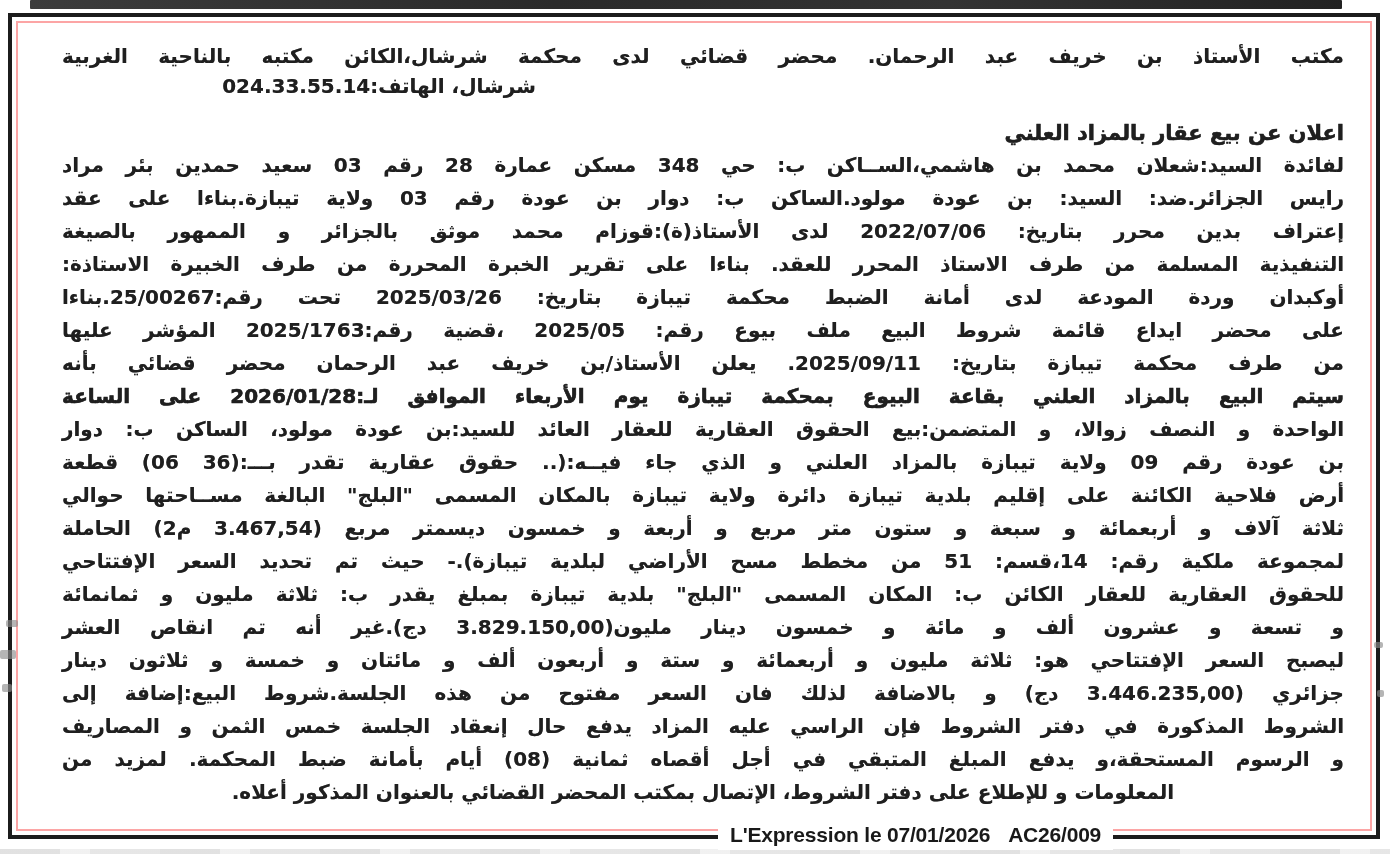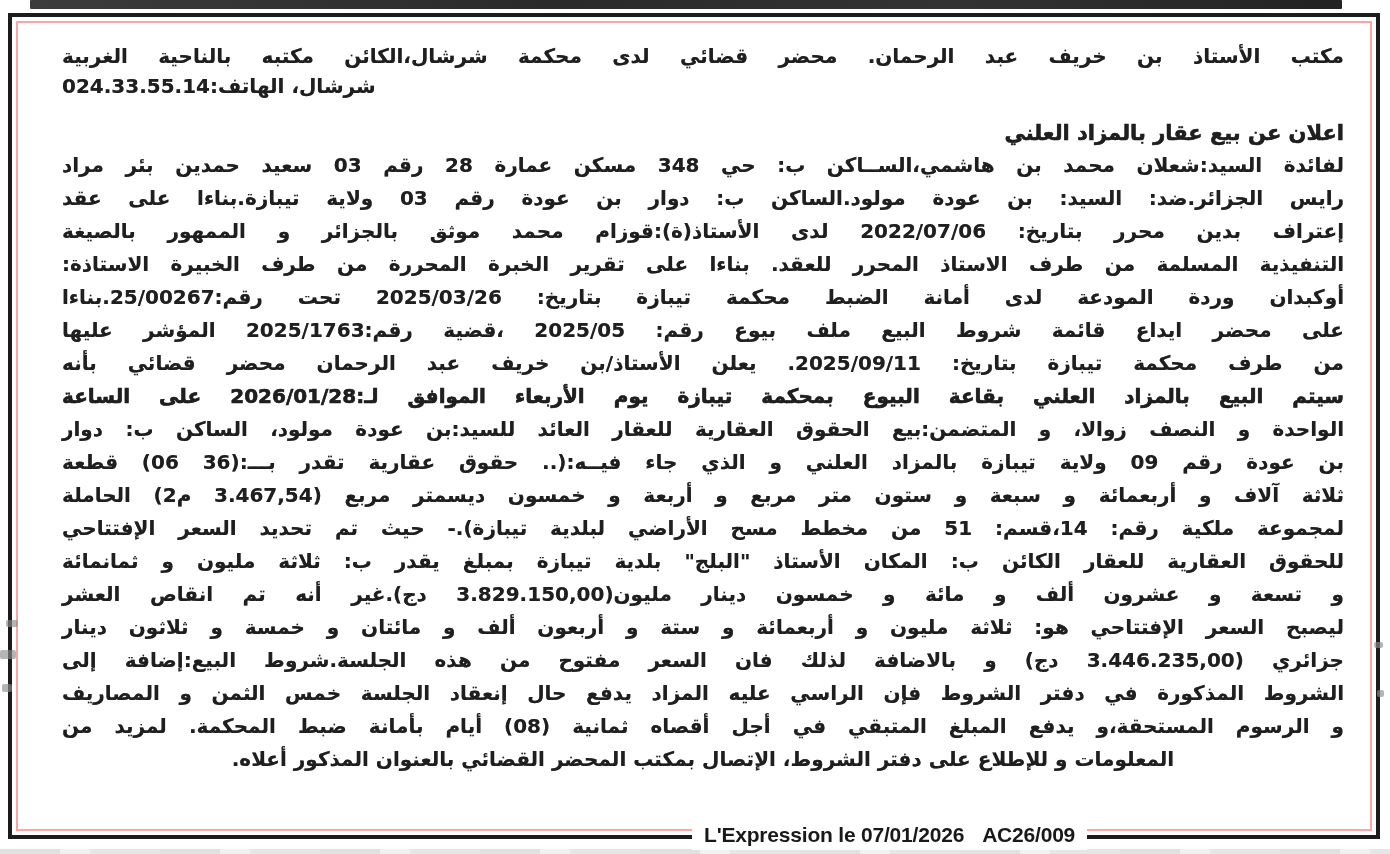--- a/index.html
+++ b/index.html
@@ -36,29 +36,29 @@
     position:absolute;left:0;top:0;right:0;bottom:0;
     box-sizing:border-box;
     padding:18px 26px 0 44px;
     direction:rtl;
     color:#1f1f1f;
     font-weight:700;
     font-size:20px;
     text-shadow:0 0 .45px rgba(20,20,20,.55);
   }
   .hline{line-height:30px;text-align:justify;text-align-last:justify;}
-  .hline2{line-height:30px;text-align:left;padding-left:0;padding-right:648px;white-space:nowrap;}
+  .hline2{line-height:30px;text-align:center;padding-left:0;padding-right:648px;white-space:nowrap;}
   .title{margin-top:16px;line-height:32px;font-size:21px;text-align:right;
          -webkit-text-stroke:.5px #1f1f1f;}
   .bline{line-height:33px;text-align:justify;text-align-last:justify;}
   .bline.strong{-webkit-text-stroke:.55px #1c1c1c;}
   .bline.center{text-align-last:center;}
   
   .footer{
-    position:absolute;left:692px;top:820px;height:30px;
+    position:absolute;left:718px;top:820px;height:30px;
     background:#ffffff;
     padding:0 12px;
     display:flex;align-items:center;gap:18px;
     direction:ltr;
     font-family:"Liberation Sans",sans-serif;
     font-weight:bold;font-size:21px;color:#191919;
     letter-spacing:-.2px;white-space:nowrap;
     z-index:5;
     justify-content:center;
   }
@@ -89,23 +89,24 @@
         <div class="bline">لفائدة السيد:شعلان محمد بن هاشمي،الســاكن ب: حي 348 مسكن عمارة 28 رقم 03 سعيد حمدين بئر مراد</div>
         <div class="bline">رايس الجزائر.ضد: السيد: بن عودة مولود.الساكن ب: دوار بن عودة رقم 03 ولاية تيبازة.بناءا على عقد</div>
         <div class="bline">إعتراف بدين محرر بتاريخ: 2022/07/06 لدى الأستاذ(ة):قوزام محمد موثق بالجزائر و الممهور بالصيغة</div>
         <div class="bline">التنفيذية المسلمة من طرف الاستاذ المحرر للعقد. بناءا على تقرير الخبرة المحررة من طرف الخبيرة الاستاذة:</div>
         <div class="bline">أوكبدان وردة المودعة لدى أمانة الضبط محكمة تيبازة بتاريخ: 2025/03/26 تحت رقم:25/00267.بناءا</div>
         <div class="bline">على محضر ايداع قائمة شروط البيع ملف بيوع رقم: 2025/05 ،قضية رقم:2025/1763 المؤشر عليها</div>
         <div class="bline">من طرف محكمة تيبازة بتاريخ: 2025/09/11. يعلن الأستاذ/بن خريف عبد الرحمان محضر قضائي بأنه</div>
         <div class="bline strong">سيتم البيع بالمزاد العلني بقاعة البيوع بمحكمة تيبازة يوم الأربعاء الموافق لـ:2026/01/28 على الساعة</div>
         <div class="bline">الواحدة و النصف زوالا، و المتضمن:بيع الحقوق العقارية للعقار العائد للسيد:بن عودة مولود، الساكن ب: دوار</div>
         <div class="bline">بن عودة رقم 09 ولاية تيبازة بالمزاد العلني و الذي جاء فيــه:(.. حقوق عقارية تقدر بـــ:(36 06) قطعة</div>
+        <div class="bline">أرض فلاحية الكائنة على إقليم بلدية تيبازة دائرة ولاية تيبازة بالمكان المسمى "البلج" البالغة مســاحتها حوالي</div>
         <div class="bline">ثلاثة آلاف و أربعمائة و سبعة و ستون متر مربع و أربعة و خمسون ديسمتر مربع (3.467,54 م2) الحاملة</div>
         <div class="bline">لمجموعة ملكية رقم: 14،قسم: 51 من مخطط مسح الأراضي لبلدية تيبازة).- حيث تم تحديد السعر الإفتتاحي</div>
-        <div class="bline">للحقوق العقارية للعقار الكائن ب: المكان الأستاذ "البلج" بلدية تيبازة بمبلغ يقدر ب: ثلاثة مليون و ثمانمائة</div>
+        <div class="bline">للحقوق العقارية للعقار الكائن ب: المكان المسمى "البلج" بلدية تيبازة بمبلغ يقدر ب: ثلاثة مليون و ثمانمائة</div>
         <div class="bline">و تسعة و عشرون ألف و مائة و خمسون دينار مليون(3.829.150,00 دج).غير أنه تم انقاص العشر</div>
         <div class="bline">ليصبح السعر الإفتتاحي هو: ثلاثة مليون و أربعمائة و ستة و أربعون ألف و مائتان و خمسة و ثلاثون دينار</div>
         <div class="bline">جزائري (3.446.235,00 دج) و بالاضافة لذلك فان السعر مفتوح من هذه الجلسة.شروط البيع:إضافة إلى</div>
         <div class="bline">الشروط المذكورة في دفتر الشروط فإن الراسي عليه المزاد يدفع حال إنعقاد الجلسة خمس الثمن و المصاريف</div>
         <div class="bline">و الرسوم المستحقة،و يدفع المبلغ المتبقي في أجل أقصاه ثمانية (08) أيام بأمانة ضبط المحكمة. لمزيد من</div>
         <div class="bline center">المعلومات و للإطلاع على دفتر الشروط، الإتصال بمكتب المحضر القضائي بالعنوان المذكور أعلاه.</div>
 
       </div>
     </div>
   </div>

